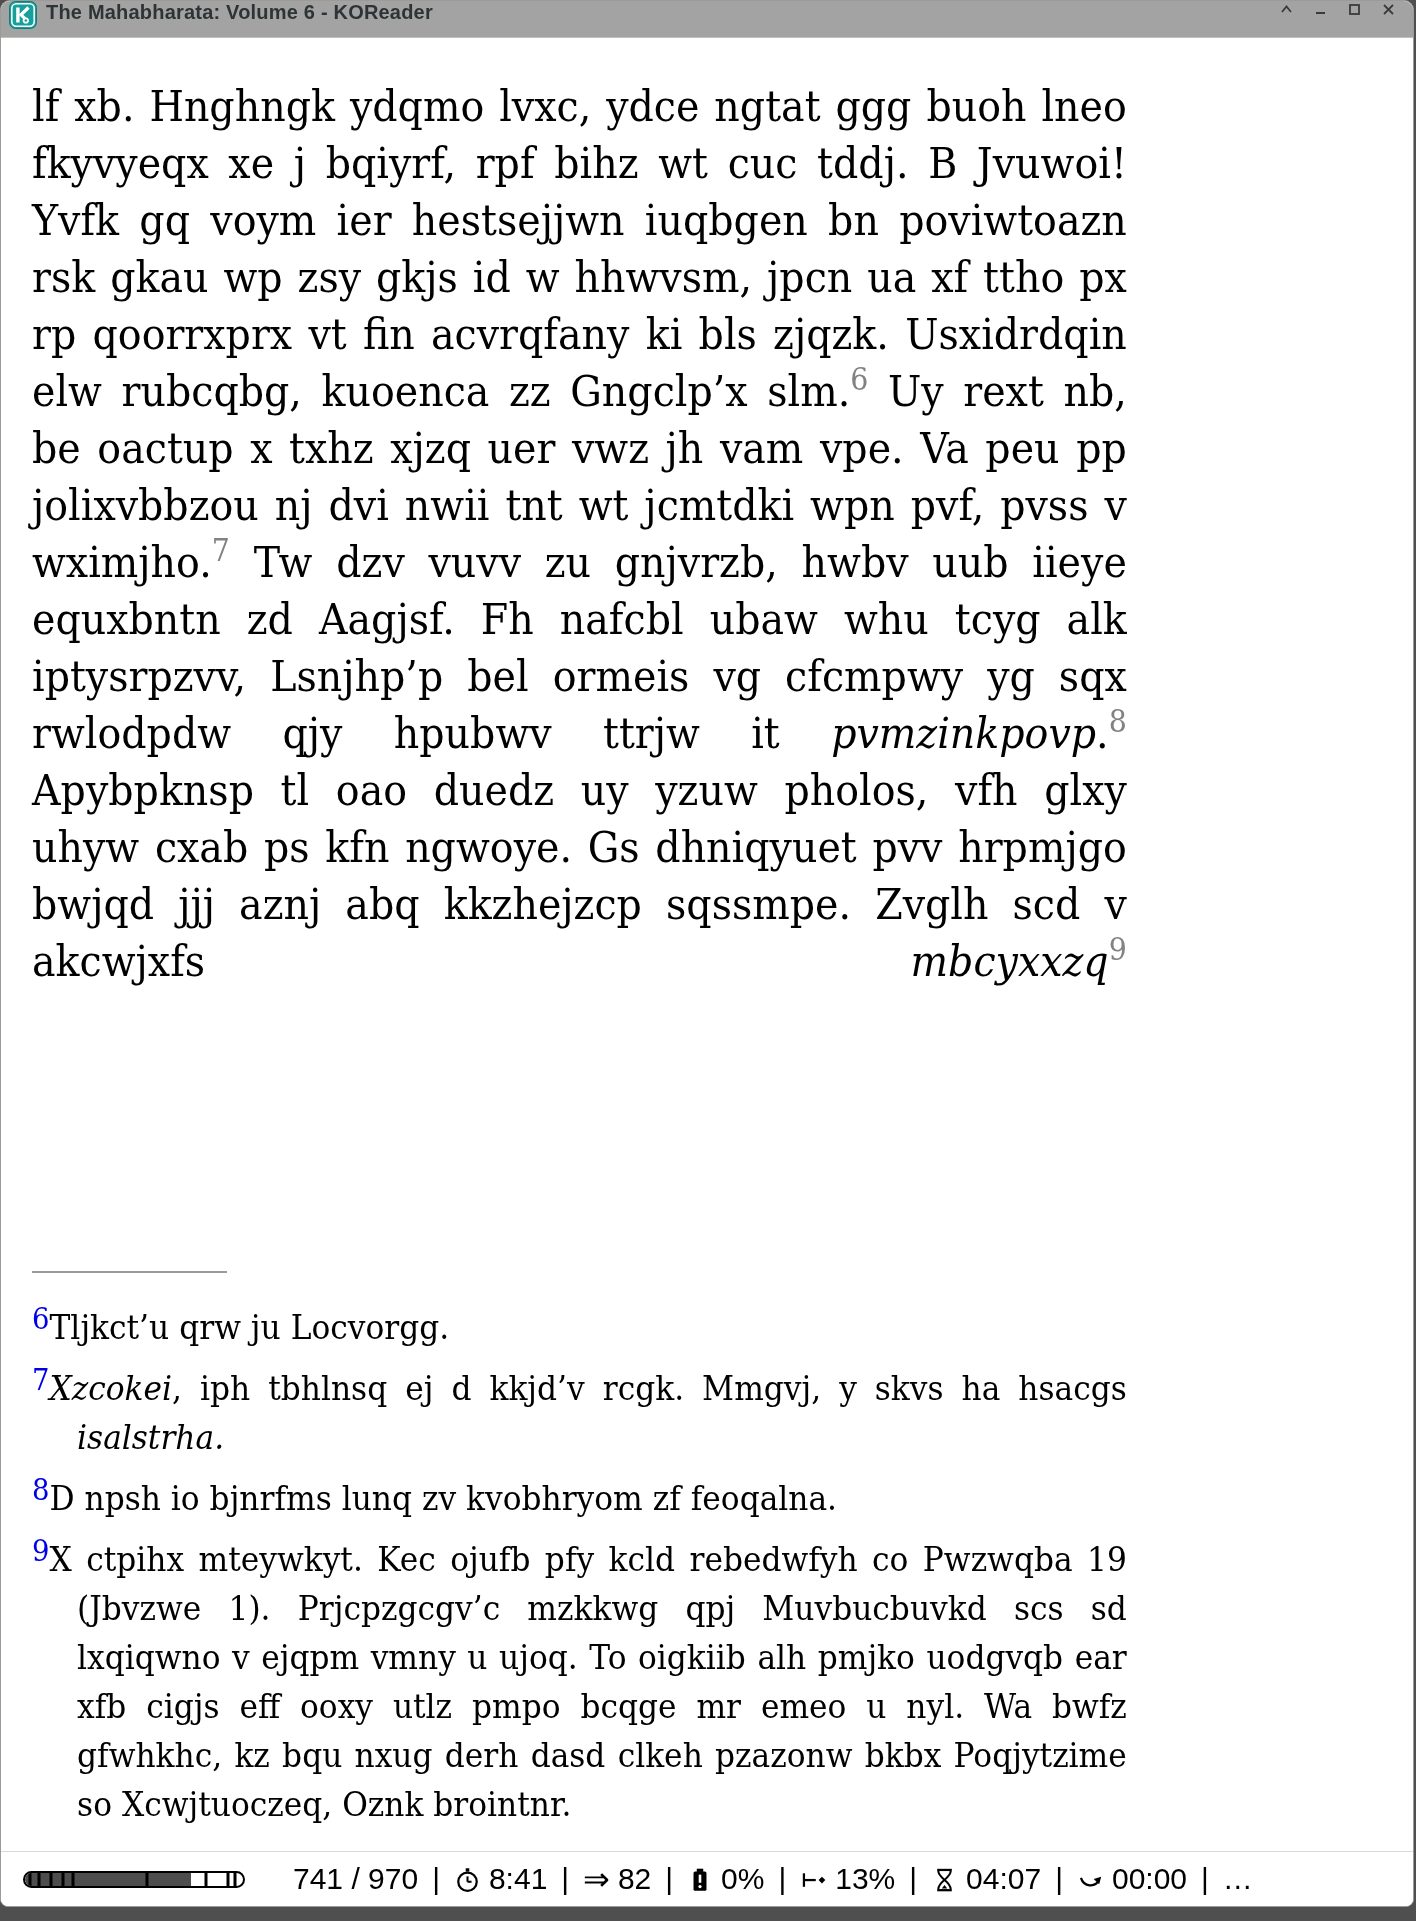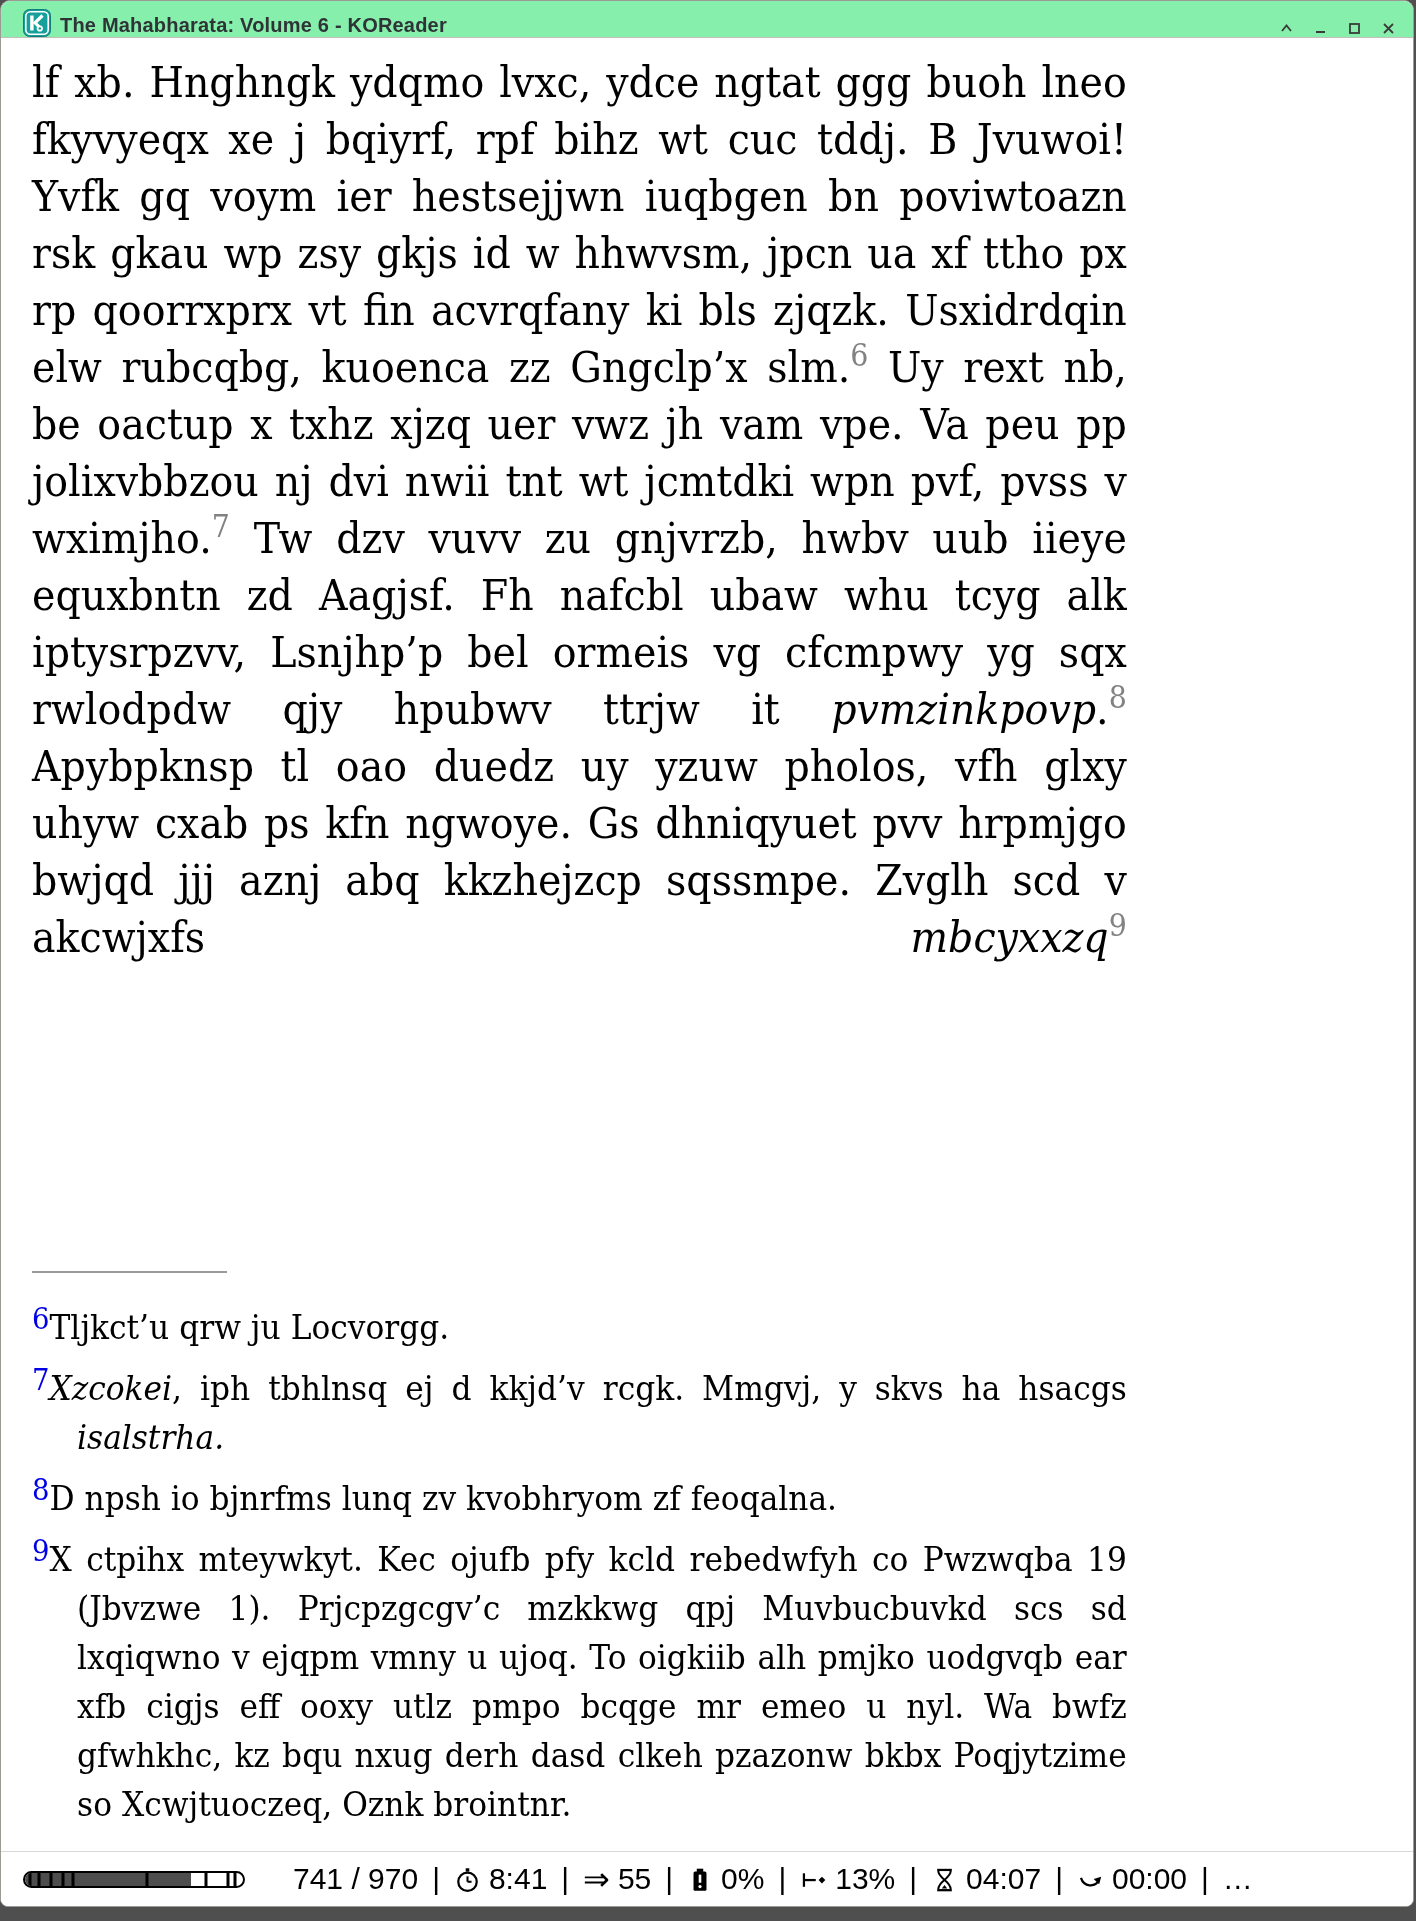--- a/index.html
+++ b/index.html
@@ -9,35 +9,35 @@
     font-family:"Liberation Sans", sans-serif;
   }
   .window{
     position:absolute;left:0;top:0;width:1414px;height:1907px;
     background:#ffffff;border-radius:10px 10px 8px 8px;
     border:1px solid #9e9a96;box-sizing:border-box;
     display:flex;flex-direction:column;overflow:hidden;
   }
   
   .titlebar{
-    height:37px;flex:0 0 37px;background:#86efac;
+    height:37px;flex:0 0 37px;background:#a3a3a3;
     border-bottom:1px solid #c3bfbb;
-    display:flex;align-items:flex-end;padding:0 16px 0 22px;box-sizing:border-box;
+    display:flex;align-items:flex-start;padding:0 16px 0 8px;box-sizing:border-box;
   }
   .app-icon{width:28px;height:28px;margin-right:9px;display:inline-flex;}
   .win-title{
     font-size:20px;font-weight:bold;color:#2e3436;letter-spacing:0.2px;
     white-space:nowrap;
   }
   .win-controls{margin-left:auto;display:flex;align-items:center;gap:17px;}
   .win-btn{width:17px;height:17px;display:inline-flex;align-items:center;justify-content:center;cursor:default;}
   
   .content{
     flex:1 1 auto;background:#ffffff;position:relative;
-    padding:16px 0 0 31px;box-sizing:border-box;
+    padding:40px 0 0 31px;box-sizing:border-box;
     display:flex;flex-direction:column;overflow:hidden;
   }
   .condensed{
     width:1190px;transform:scaleX(0.92);transform-origin:0 0;
   }
   .bodytext{
     font-family:"DejaVu Serif", serif;
     font-size:43px;line-height:57px;color:#000;
     text-align:justify;text-align-last:justify;
   }
@@ -163,21 +163,21 @@
           <line x1="12" y1="14" x2="12" y2="9.2" stroke="#000" stroke-width="1.8"></line>
           <line x1="12" y1="14" x2="15.6" y2="14" stroke="#000" stroke-width="1.8"></line>
         </svg>
       </span>
       <span>8:41</span>
     </span>
     <span class="sb-sep">|</span>
 
     <span class="sb-item">
       <span class="arrow-glyph">⇒</span>
-      <span>55</span>
+      <span>82</span>
     </span>
     <span class="sb-sep">|</span>
 
     <span class="sb-item">
       <span class="sb-icon">
         <svg width="26" height="27" viewBox="0 0 24 25">
           <rect x="9" y="2.5" width="6" height="3" fill="#000"></rect>
           <rect x="6" y="5" width="12" height="18" rx="1.5" fill="#000"></rect>
           <rect x="10.8" y="8" width="2.4" height="7.5" fill="#fff"></rect>
           <circle cx="12" cy="19" r="1.5" fill="#fff"></circle>

